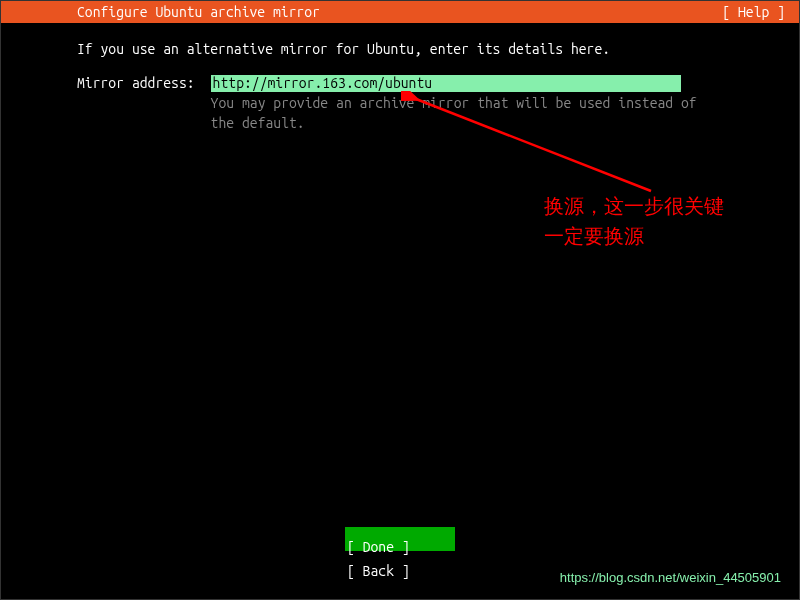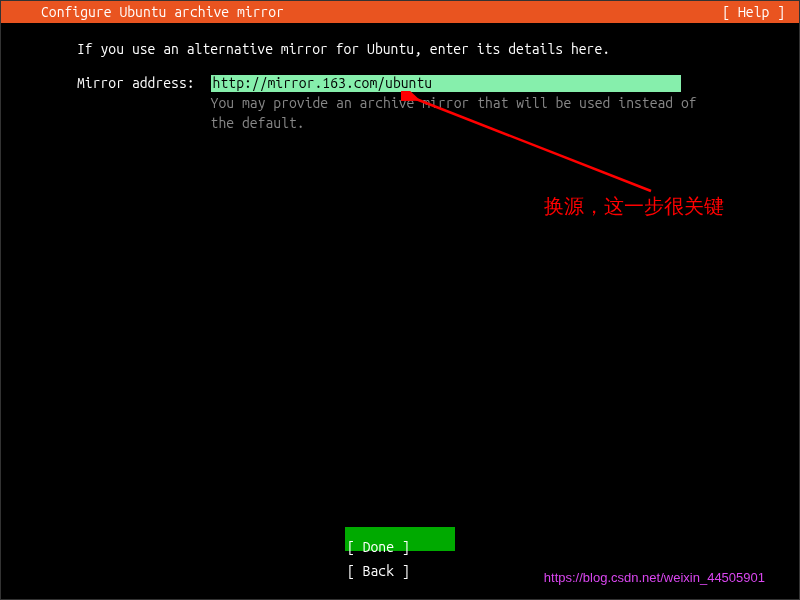--- a/index.html
+++ b/index.html
@@ -17,21 +17,21 @@
       overflow: hidden;
       position: relative;
       border: 1px solid #333;
     }
     .header-bar {
       background: #e95420;
       height: 22px;
       display: flex;
       justify-content: space-between;
       align-items: center;
-      padding: 0 14px 0 40px;
+      padding: 0 14px 0 76px;
       color: #ffffff;
     }
     .header-title {
       color: #ffffff;
     }
     .help-link {
       color: #ffffff;
       text-align: center;
     }
     .content {
@@ -99,22 +99,22 @@
       right: 75px;
       top: 190px;
     }
     .arrow-svg {
       position: absolute;
       pointer-events: none;
     }
     .watermark {
       position: absolute;
       bottom: 14px;
-      right: 34px;
-      color: #d946ef;
+      right: 18px;
+      color: #86efac;
       font-family: Arial, sans-serif;
       font-size: 13px;
     }
   </style>
 </head>
 <body>
 
 <div class="header-bar">
   <span class="header-title">Configure Ubuntu archive mirror</span>
   <span class="help-link">[ Help ]</span>
@@ -141,15 +141,16 @@
   <defs>
     <marker id="arrowhead" markerWidth="10" markerHeight="8" refX="2" refY="4" orient="auto">
       <polygon points="10 0, 0 4, 10 8" fill="#ff0000"></polygon>
     </marker>
   </defs>
   <line x1="250" y1="100" x2="15" y2="8" stroke="#ff0000" stroke-width="2.5" marker-end="url(#arrowhead)"></line>
 </svg>
 
 <div class="annotation-text">
   <div>换源，这一步很关键</div>
+  <div>一定要换源</div>
 </div>
 
 <div class="watermark">https://blog.csdn.net/weixin_44505901</div>
 
 </body></html>

